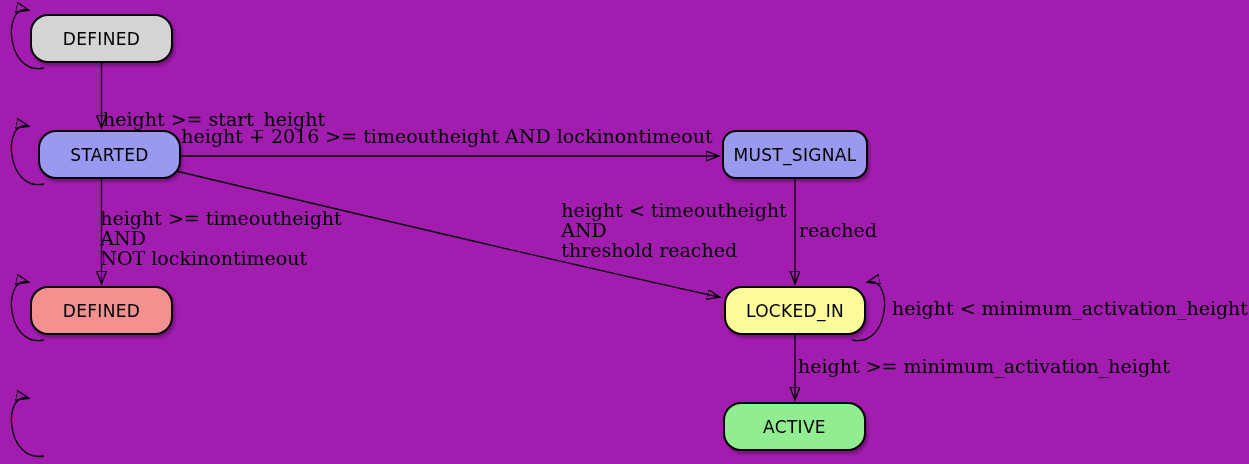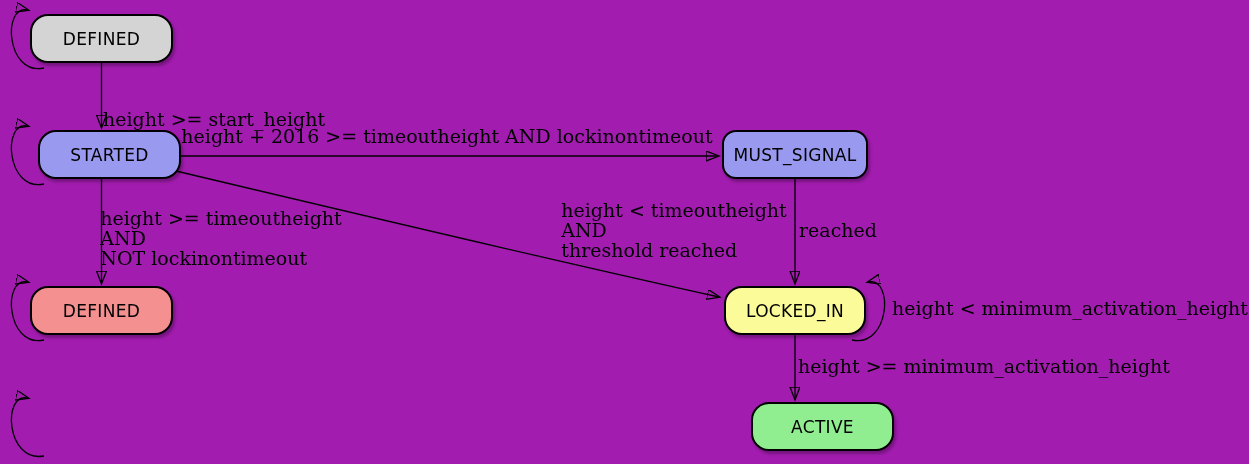--- a/index.html
+++ b/index.html
@@ -96,21 +96,21 @@
   <div class="node node-defined" style="background-color: rgb(212, 212, 212);">DEFINED</div>
 
   <div class="node node-started" style="background-color: rgb(153, 153, 240); margin-left: 8px;">STARTED</div>
 
   <div class="node node-failed" style="background-color: rgb(244, 144, 144);">DEFINED</div>
 
   <div class="node node-must-signal" style="background-color: rgb(153, 153, 240); border-radius: 14px;">MUST_SIGNAL</div>
 
   <div class="node node-locked-in" style="background-color: rgb(251, 251, 153);">LOCKED_IN</div>
 
-  <div class="node node-active" style="background-color: rgb(144, 238, 144); margin-left: 28px;">ACTIVE</div>
+  <div class="node node-active" style="background-color: rgb(144, 238, 144);">ACTIVE</div>
 
   <div class="edge-label lbl-start-height">height &gt;= start_height</div>
 
   <div class="edge-label centered lbl-must-signal">height + 2016 &gt;= timeoutheight AND lockinontimeout</div>
 
   <div class="edge-label centered lbl-failed">height &gt;= timeoutheight
 AND
 NOT lockinontimeout</div>
 
   <div class="edge-label centered lbl-locked-in-cond">height &lt; timeoutheight

